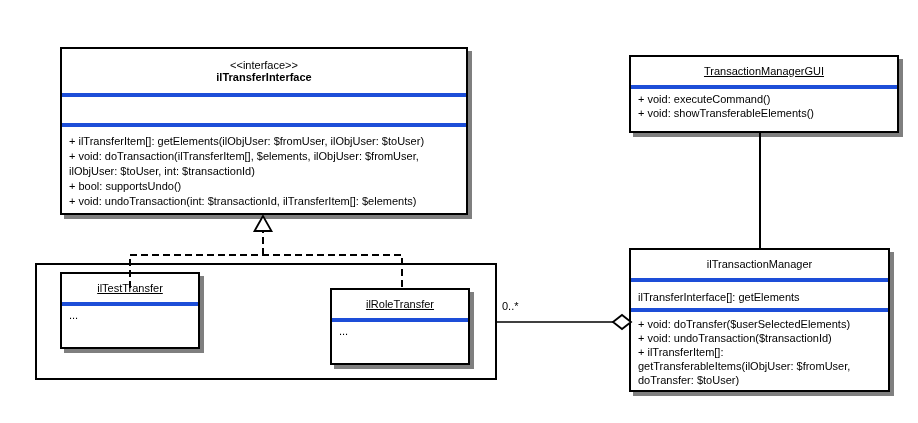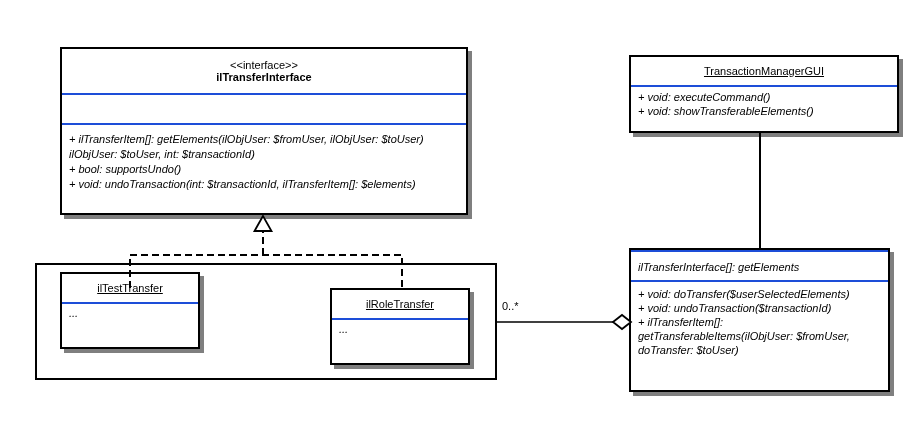--- a/index.html
+++ b/index.html
@@ -31,21 +31,21 @@
     box-sizing: border-box;
   }
   .title-sec {
     display: flex;
     flex-direction: column;
     align-items: center;
     justify-content: center;
     text-align: center;
     box-sizing: border-box;
   }
-  .sec-divider { border-top: 2px solid #1d4ed8; font-style: italic; }
+  .sec-divider { border-top: 4px solid #1d4ed8; }
   .methods-sec, .attrs-sec {
     box-sizing: border-box;
     padding: 4px 7px 0 7px;
     line-height: 14px;
     white-space: nowrap;
     overflow: hidden;
   }
   .u { text-decoration: underline; }
   .b { font-weight: bold; }
   .connector-layer {
@@ -69,37 +69,41 @@
   <div class="plain-box" style="left:35px; top:263px; width:462px; height:117px;"></div>
 
   <div class="uml-box" style="left:60px; top:47px; width:408px; height:168px;">
     <div class="title-sec" style="height:44px;">
       <div>&lt;&lt;interface&gt;&gt;</div>
       <div class="b">ilTransferInterface</div>
     </div>
     <div class="sec-divider attrs-sec" style="height:30px;"></div>
     <div class="sec-divider methods-sec" style="height:90px; padding-top:7px; line-height:15px;">
       <div>+ ilTransferItem[]: getElements(ilObjUser: $fromUser, ilObjUser: $toUser)</div>
+      <div>+ void: doTransaction(ilTransferItem[], $elements, ilObjUser: $fromUser,</div>
       <div>ilObjUser: $toUser, int: $transactionId)</div>
       <div>+ bool: supportsUndo()</div>
       <div>+ void: undoTransaction(int: $transactionId, ilTransferItem[]: $elements)</div>
     </div>
   </div>
 
   <div class="uml-box" style="left:629px; top:55px; width:270px; height:78px;">
     <div class="title-sec" style="height:28px;">
       <div class="u">TransactionManagerGUI</div>
     </div>
     <div class="sec-divider methods-sec" style="height:46px; padding-top:3px;">
       <div>+ void: executeCommand()</div>
       <div>+ void: showTransferableElements()</div>
     </div>
   </div>
 
   <div class="uml-box" style="left:629px; top:248px; width:261px; height:144px;">
+    <div class="title-sec" style="height:28px;">
+      <div>ilTransactionManager</div>
+    </div>
     <div class="sec-divider attrs-sec" style="height:30px; padding-top:8px;">
       <div>ilTransferInterface[]: getElements</div>
     </div>
     <div class="sec-divider methods-sec" style="height:82px; padding-top:5px;">
       <div>+ void: doTransfer($userSelectedElements)</div>
       <div>+ void: undoTransaction($transactionId)</div>
       <div>+ ilTransferItem[]:</div>
       <div>getTransferableItems(ilObjUser: $fromUser,</div>
       <div>doTransfer: $toUser)</div>
     </div>

